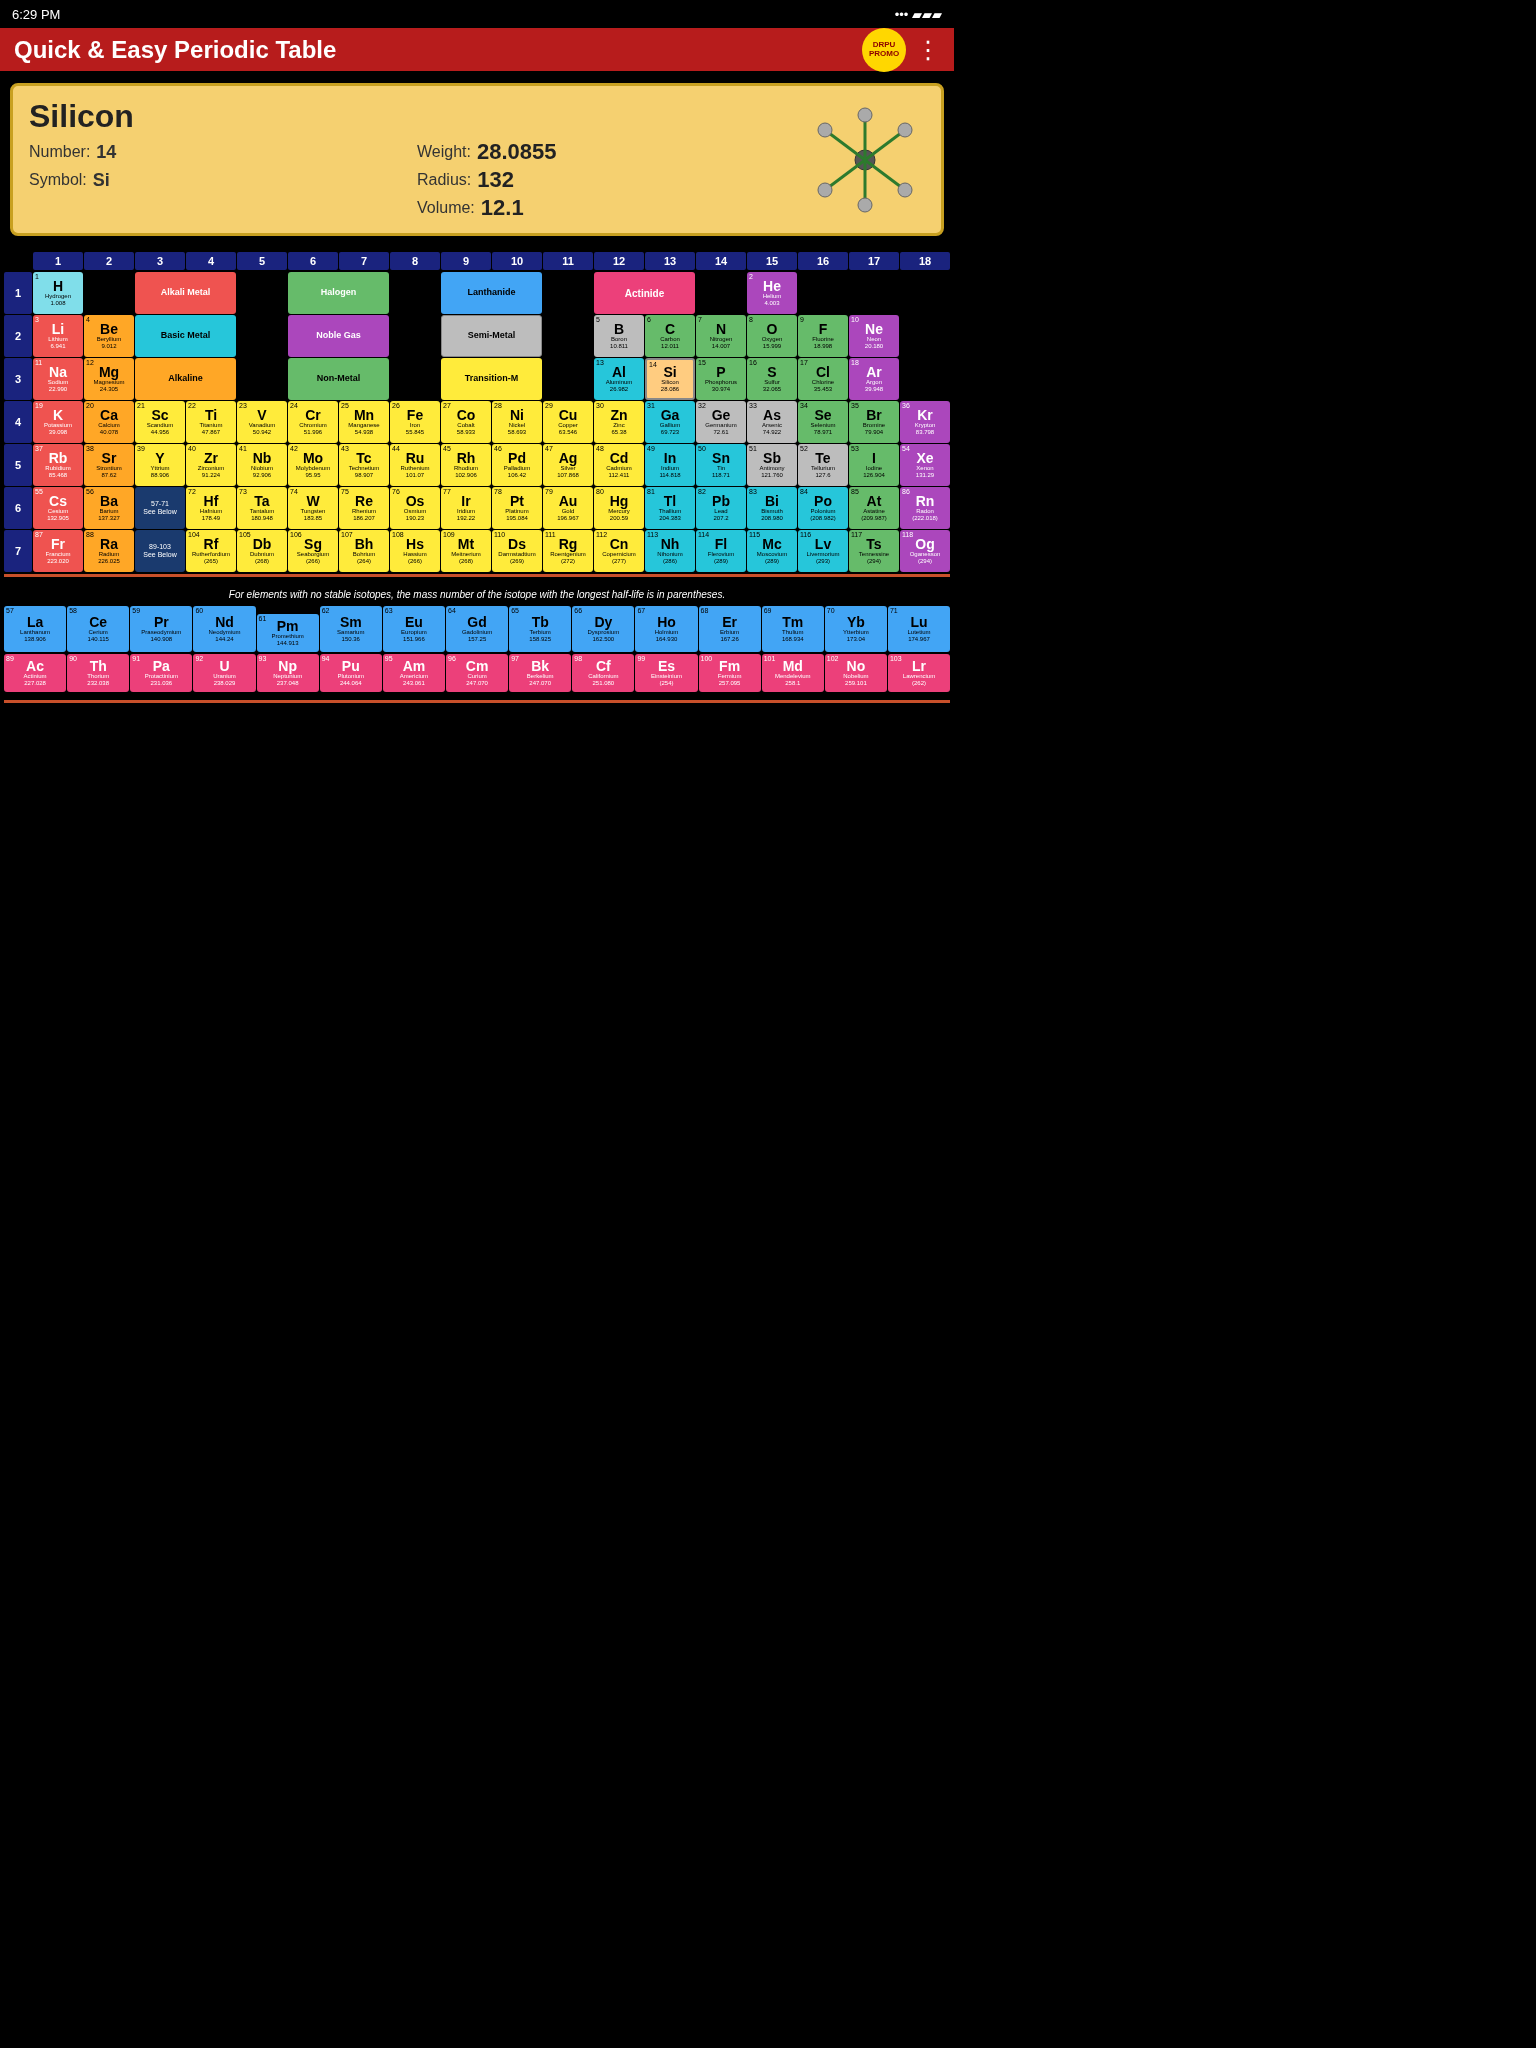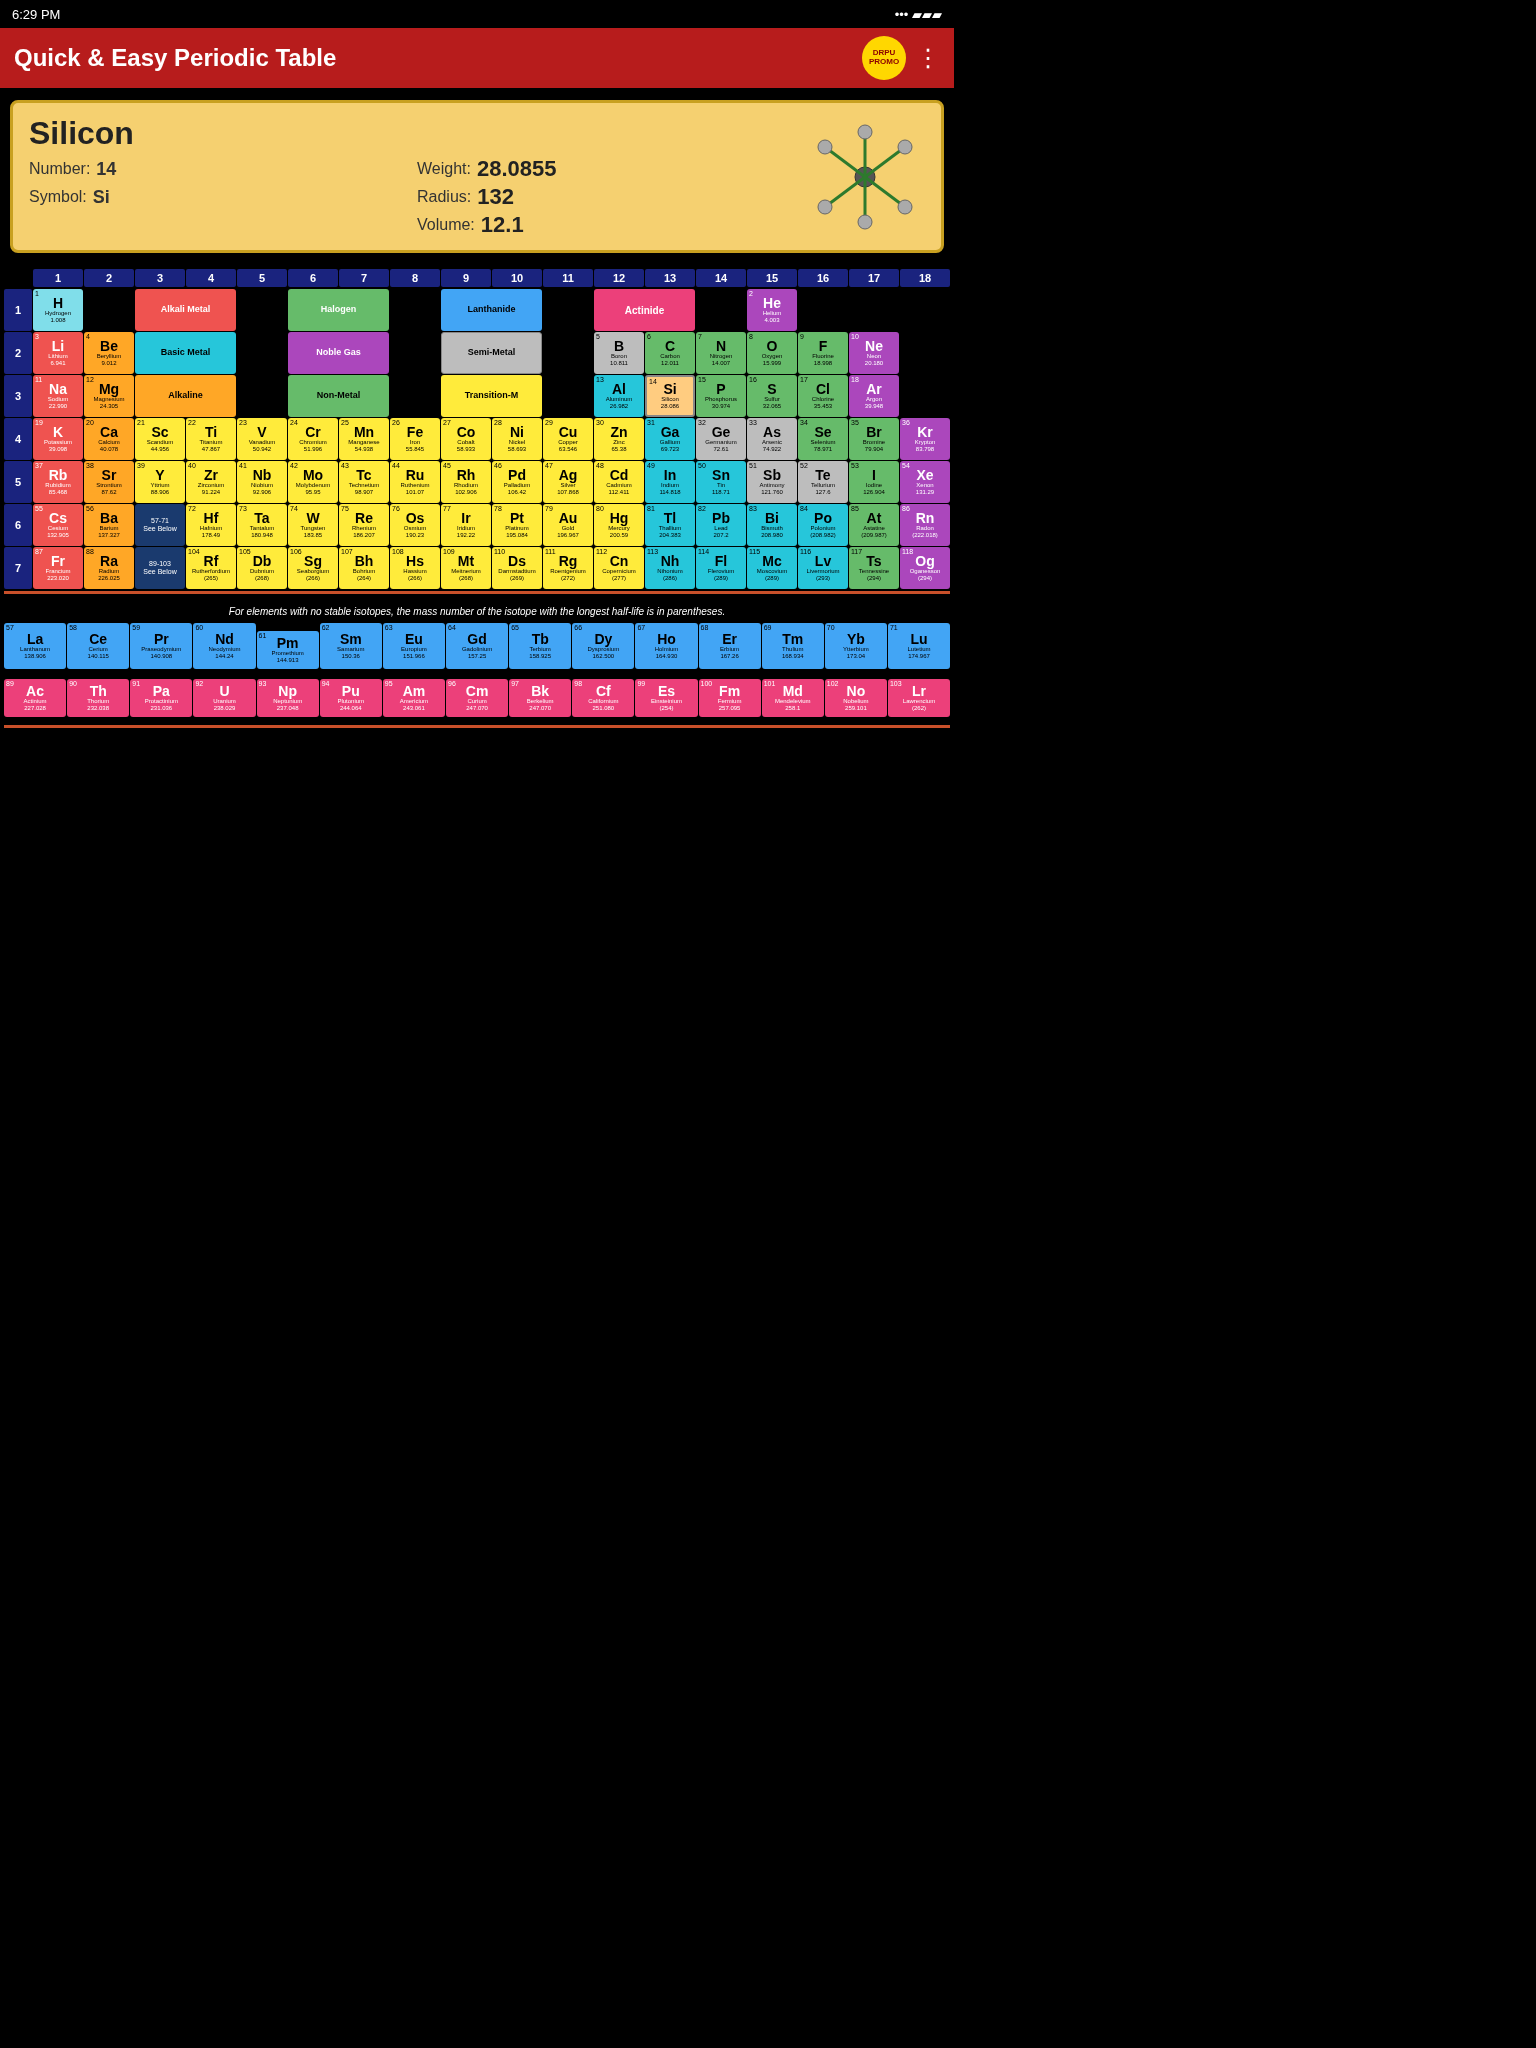--- a/index.html
+++ b/index.html
@@ -21,21 +21,21 @@
       font-size: 13px;
       height: 28px;
     }
     
     #app-bar {
       background: #b71c1c;
       display: flex;
       align-items: center;
       justify-content: space-between;
       padding: 8px 14px;
-      height: 60px;
+      height: 43px;
     }
     #app-title {
       color: #fff;
       font-size: 24px;
       font-weight: bold;
     }
     #app-bar-actions {
       display: flex;
       align-items: center;
       gap: 10px;
@@ -198,21 +198,21 @@
     
     .c-nonmetal { background: #66bb6a; color: #000; }
     .c-alkali { background: #ef5350; color: #fff; }
     .c-alkaline { background: #ffa726; color: #000; }
     .c-transition { background: #ffeb3b; color: #000; }
     .c-basic-metal { background: #26c6da; color: #000; }
     .c-semi { background: #bdbdbd; color: #000; }
     .c-halogen { background: #66bb6a; color: #000; }
     .c-noble { background: #ab47bc; color: #fff; }
     .c-lanthanide { background: #42a5f5; color: #000; }
-    .c-actinide { background: #ec407a; color: #fff; margin-top: 8px; }
+    .c-actinide { background: #ec407a; color: #fff; }
     .c-hydrogen { background: #80deea; color: #000; }
     .c-selected { background: #ffcc80; color: #000; border: 2px solid #888; }
 
     
     .leg-alkali { background: #ef5350; }
     .leg-halogen { background: #66bb6a; }
     .leg-lanthanide { background: #42a5f5; }
     .leg-actinide { background: #ec407a; }
     .leg-basic { background: #26c6da; color: #000; }
     .leg-noble { background: #ab47bc; }

